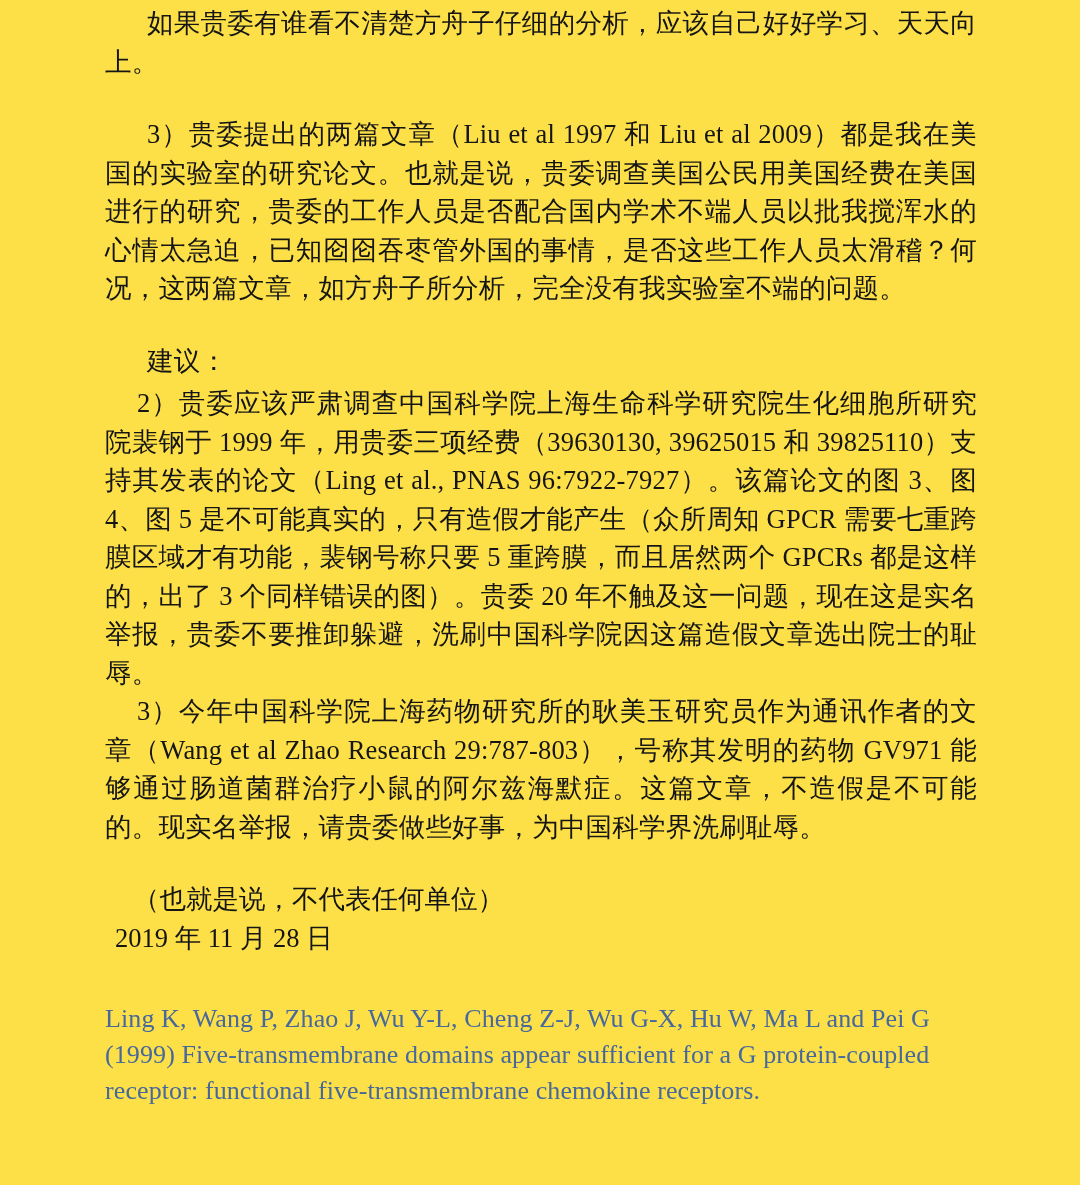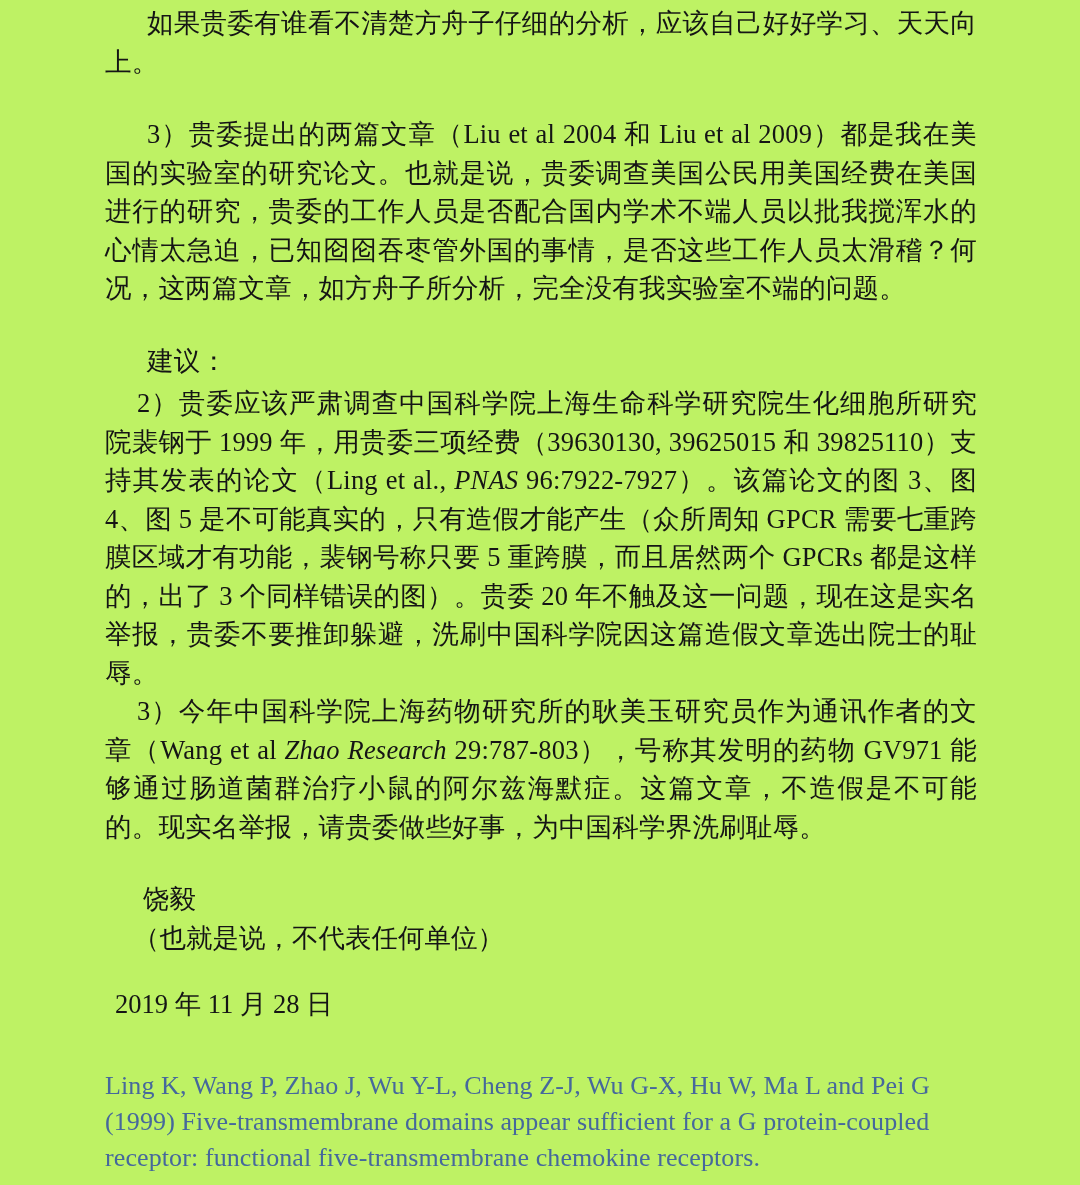--- a/index.html
+++ b/index.html
@@ -12,21 +12,21 @@
     width: 1080px;
     height: 1185px;
     overflow: hidden;
     font-family: "Liberation Serif", "DejaVu Serif", serif;
     color: #1a1a1a;
   }
   .page {
     position: relative;
     width: 1080px;
     height: 1185px;
-    background: #bef264;
+    background: #fde047;
     box-sizing: border-box;
     padding: 0;
   }
   .content {
     position: absolute;
     left: 105px;
     top: 0px;
     width: 872px;
   }
 
@@ -43,32 +43,32 @@
   .cn-indent {
     text-indent: 42px;
   }
   .cn-indent-sm {
     text-indent: 32px;
   }
   .gap-lg { height: 34px; }
   .gap-sm { height: 10px; }
   .gap-xs { height: 4px; }
 
-  .ital { font-style: italic; }
+  .ital { }
 
   
   .sig {
     font-size: 26.5px;
     line-height: 38.5px;
     color: #151515;
     margin: 0;
   }
   .sig-name { text-indent: 38px; }
   .sig-note { text-indent: 28px; }
-  .sig-date { text-indent: 10px; margin-top: 28px; }
+  .sig-date { text-indent: 10px; }
 
   
   .ref {
     color: #46689c;
     font-size: 26px;
     line-height: 36px;
     margin: 0;
     width: 880px;
     letter-spacing: 0.1px;
   }
@@ -78,36 +78,35 @@
 
 <div class="page">
   <div class="content">
 
     <div class="gap-xs"></div>
 
     <p class="cn-block cn-indent">如果贵委有谁看不清楚方舟子仔细的分析，应该自己好好学习、天天向上。</p>
 
     <div class="gap-lg"></div>
 
-    <p class="cn-block cn-indent">3）贵委提出的两篇文章（Liu et al 2004 和 Liu et al 2009）都是我在美国的实验室的研究论文。也就是说，贵委调查美国公民用美国经费在美国进行的研究，贵委的工作人员是否配合国内学术不端人员以批我搅浑水的心情太急迫，已知囵囵吞枣管外国的事情，是否这些工作人员太滑稽？何况，这两篇文章，如方舟子所分析，完全没有我实验室不端的问题。</p>
+    <p class="cn-block cn-indent">3）贵委提出的两篇文章（Liu et al 1997 和 Liu et al 2009）都是我在美国的实验室的研究论文。也就是说，贵委调查美国公民用美国经费在美国进行的研究，贵委的工作人员是否配合国内学术不端人员以批我搅浑水的心情太急迫，已知囵囵吞枣管外国的事情，是否这些工作人员太滑稽？何况，这两篇文章，如方舟子所分析，完全没有我实验室不端的问题。</p>
 
     <div class="gap-lg"></div>
 
     <p class="cn-block cn-indent">建议：</p>
 
     <div class="gap-xs"></div>
 
 
     <p class="cn-block cn-indent-sm"><span>2）贵委应该严肃调查中国科学院上海生命科学研究院生化细胞所研究院裴钢于 1999 年，用贵委三项经费（39630130, 39625015 和 39825110）支持其发表的论文（Ling et al., </span><span class="ital">PNAS</span><span> 96:7922-7927）。该篇论文的图 3、图 4、图 5 是不可能真实的，只有造假才能产生（众所周知 GPCR 需要七重跨膜区域才有功能，裴钢号称只要 5 重跨膜，而且居然两个 GPCRs 都是这样的，出了 3 个同样错误的图）。贵委 20 年不触及这一问题，现在这是实名举报，贵委不要推卸躲避，洗刷中国科学院因这篇造假文章选出院士的耻辱。</span></p>
 
     <p class="cn-block cn-indent-sm"><span>3）今年中国科学院上海药物研究所的耿美玉研究员作为通讯作者的文章（Wang et al </span><span class="ital">Zhao Research</span><span> 29:787-803），号称其发明的药物 GV971 能够通过肠道菌群治疗小鼠的阿尔兹海默症。这篇文章，不造假是不可能的。现实名举报，请贵委做些好事，为中国科学界洗刷耻辱。</span></p>
 
     <div class="gap-lg"></div>
 
-    <p class="sig sig-name">饶毅</p>
     <p class="sig sig-note">（也就是说，不代表任何单位）</p>
     <p class="sig sig-date">2019 年 11 月 28 日</p>
 
     <div class="gap-lg"></div>
     <div class="gap-sm"></div>
 
     <p class="ref"><span>Ling K, Wang P, Zhao J, Wu Y-L, Cheng Z-J, Wu G-X, Hu W, Ma L and Pei G (1999) </span><span>Five-transmembrane domains appear sufficient for a G protein-coupled receptor: functional five-transmembrane chemokine receptors. </span></p>
 
   </div>
 </div>

